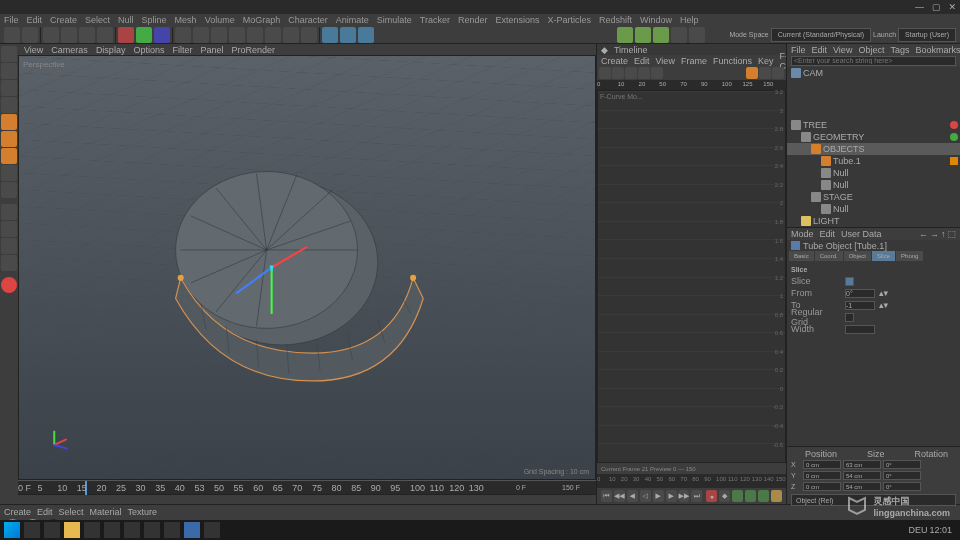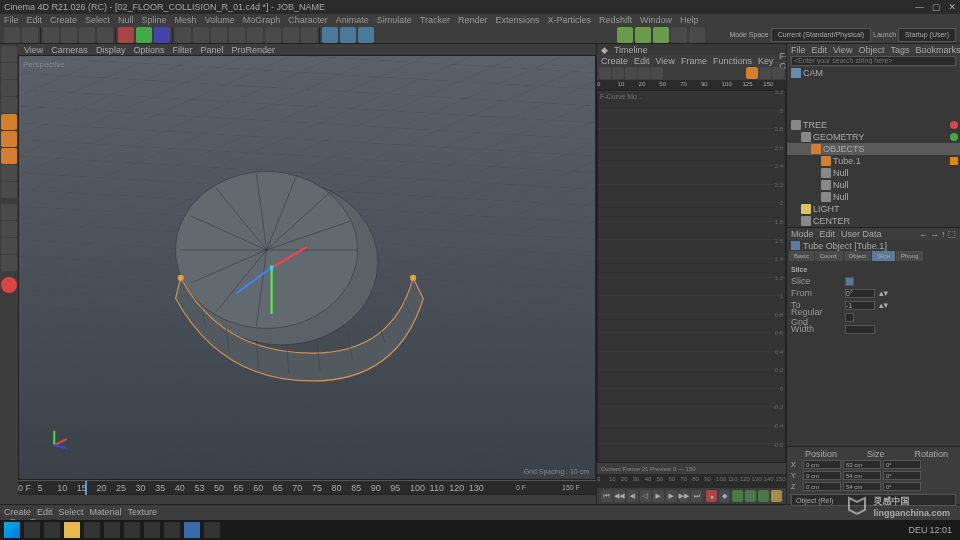--- a/index.html
+++ b/index.html
@@ -96,21 +96,20 @@
 .tb-win{background:linear-gradient(135deg,#00adef,#0078d4)}
 .tb-time{margin-left:auto;font-size:7px;color:#ccc;text-align:right;padding-right:4px}
 svg{display:block}
 .watermark{position:absolute;right:10px;bottom:22px;font-size:16px;color:rgba(255,255,255,0.5);font-weight:bold;display:flex;align-items:flex-end;gap:4px}
 .watermark .sub{font-size:9px;display:block}
 </style>
 </head>
 <body>
 
 <div class="titlebar">
-  <span>Cinema 4D R21.026 (RC) - [02_FLOOR_COLLISION_R_01.c4d *] - JOB_NAME</span>
   <div class="wb">
     <span>—</span>
     <span>▢</span>
     <span>✕</span>
   </div>
 </div>
 
 <div class="menubar" id="menubar">
     <span>File</span>
     <span>Edit</span>
@@ -443,20 +442,24 @@
           <div class="om-tag o"></div>
         </div>
         <div class="om-row" style="padding-left: 34px;">
           <div class="om-ico nul"></div>
           <span>Null</span>
         </div>
         <div class="om-row" style="padding-left: 34px;">
           <div class="om-ico nul"></div>
           <span>Null</span>
         </div>
+        <div class="om-row" style="padding-left: 24px;">
+          <div class="om-ico nul"></div>
+          <span>STAGE</span>
+        </div>
         <div class="om-row" style="padding-left: 34px;">
           <div class="om-ico nul"></div>
           <span>Null</span>
         </div>
         <div class="om-row" style="padding-left: 14px;">
           <div class="om-ico lgt"></div>
           <span>LIGHT</span>
         </div>
         <div class="om-row" style="padding-left: 14px;">
           <div class="om-ico nul"></div>

